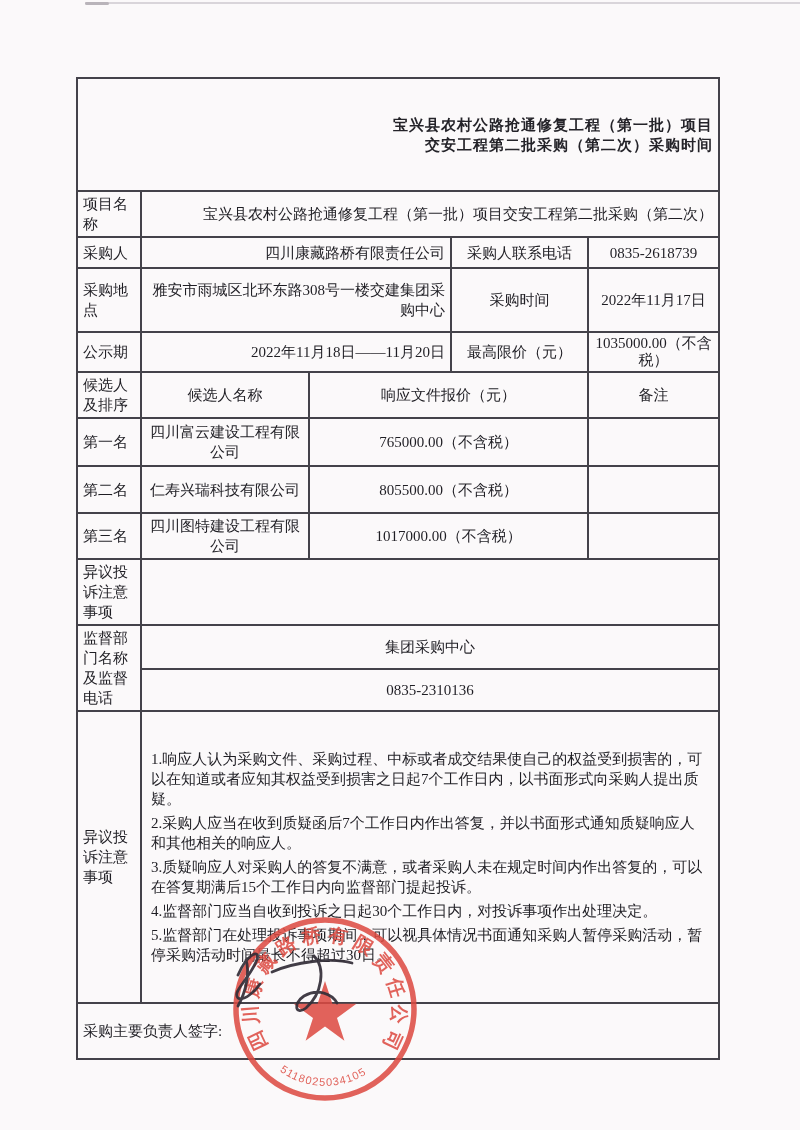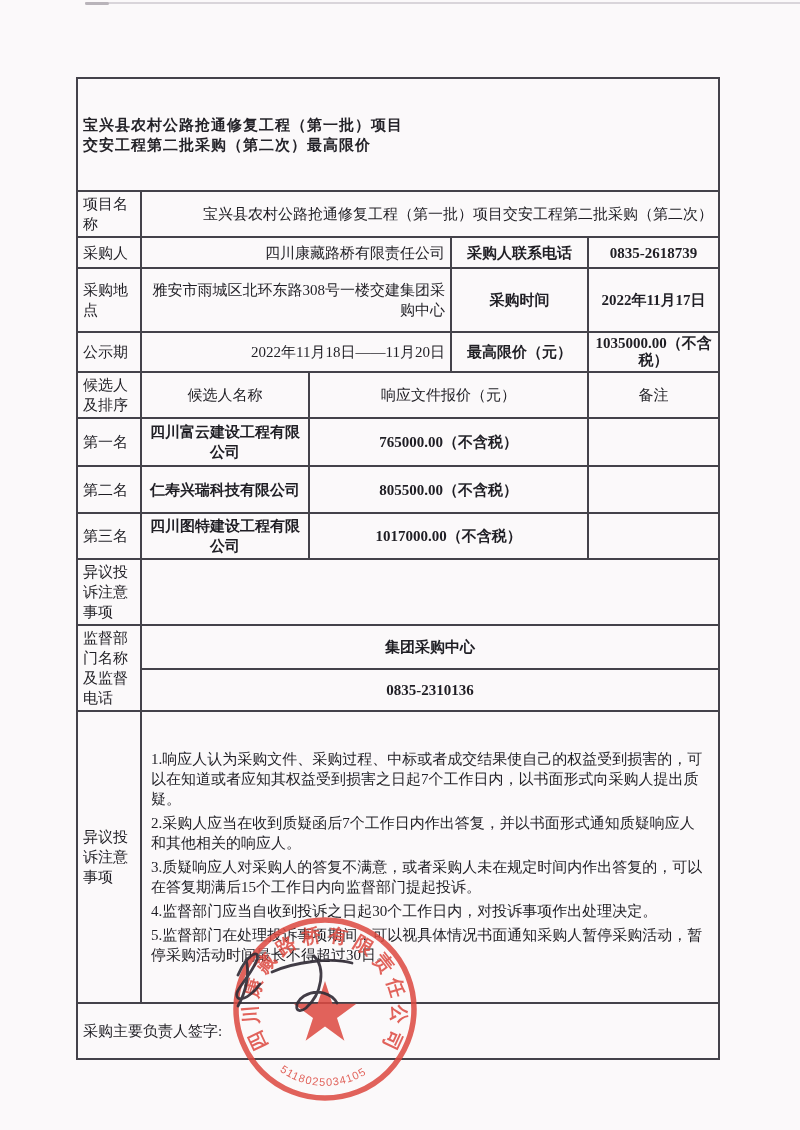--- a/index.html
+++ b/index.html
@@ -28,30 +28,30 @@
   }
   table.doc td{
     border:2px solid #44424a;
     vertical-align:middle;
     font-size:15px;line-height:20px;
     padding:2px 5px;
     word-break:break-all;
     overflow:hidden;
   }
   td.title-cell{
-    text-align:left;
+    text-align:right;
     font-family:"Liberation Sans","DejaVu Sans",sans-serif;
     font-weight:bold;font-size:22px;line-height:33px;
     letter-spacing:1px;color:#242329;
     padding:6px 4px 14px 4px;
   }
   td.lab{ text-align:left; padding:2px 3px; }
   td.lab-c{ padding:2px 3px; }
   td.val{ text-align:right; }
-  td.cval{ text-align:center;font-weight:bold; }
+  td.cval{ text-align:center; }
   td.head{ text-align:center; }
   td.obj{ text-align:left; padding:4px 8px 4px 6px; line-height:21px; }
   td.sig{ text-align:left; padding:2px 4px; }
   .obj-item{ margin:4px; }
   .seal{ position:absolute; left:205px; top:889px; opacity:.86; }
   .sig-ink{ position:absolute; left:210px; top:930px; }
 </style>
 </head>
 <body>
 
@@ -66,21 +66,21 @@
         <col style="width:168px">
         <col style="width:142px">
       <col style="width:137px">
         <col style="width:131px">
     </colgroup>
 
     <tbody>
         <tr style="height:113px">
       <td colspan="5" class="title-cell">
         <div>宝兴县农村公路抢通修复工程（第一批）项目</div>
-        <div>交安工程第二批采购（第二次）最高限价</div>
+        <div>交安工程第二批采购（第二次）采购时间</div>
       </td>
     </tr>
 
     <tr style="height:43px">
       <td class="lab">项目名称</td>
       <td colspan="4" class="val">宝兴县农村公路抢通修复工程（第一批）项目交安工程第二批采购（第二次）</td>
     </tr>
 
     <tr style="height:31px">
       <td class="lab">采购人</td>

